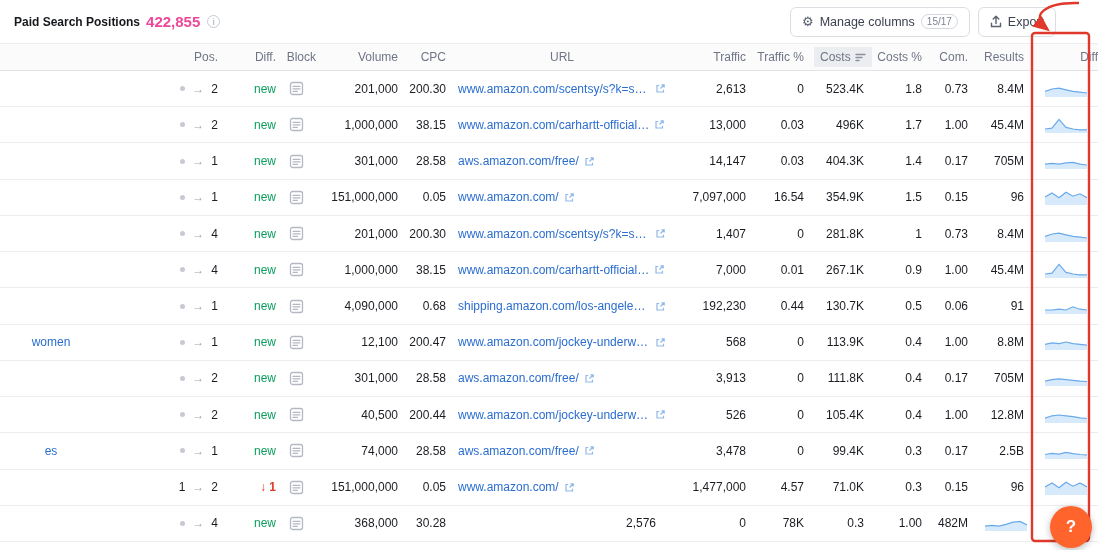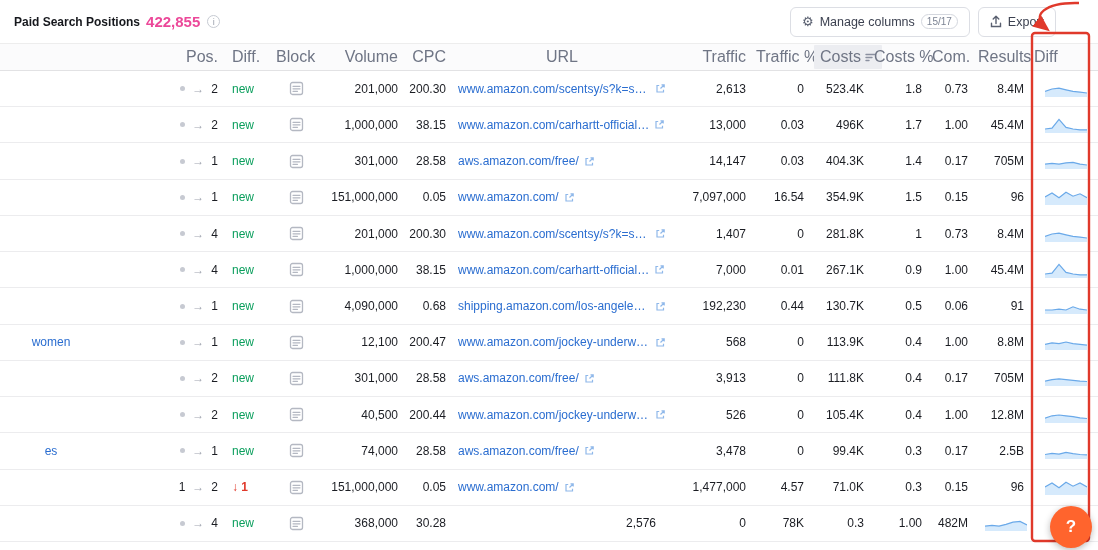--- a/index.html
+++ b/index.html
@@ -15,24 +15,24 @@
   .toolbar-right{margin-left:auto;display:flex;gap:8px;margin-right:28px}
   .btn{display:inline-flex;align-items:center;gap:6px;height:30px;padding:0 11px;border:1px solid #dcdee4;
     border-radius:6px;background:#fff;font-size:12.5px;color:#3c4150;cursor:pointer;white-space:nowrap}
   .btn .gear{font-size:13px;color:#5a6070;line-height:1}
   .badge{border:1px solid #d4d7de;border-radius:9px;font-size:10px;color:#7d8494;padding:1px 5px}
 
   
   .grid-row{display:grid;align-items:center;
     grid-template-columns:100px 132px 44px 40px 92px 48px 210px 90px 58px 60px 58px 46px 56px 64px}
   .thead{height:27px;border-bottom:1px solid #e2e2e4;background:#fbfbfc}
-  .th{font-size:16px;color:#6f7585;white-space:nowrap}
+  .th{font-size:12px;color:#6f7585;white-space:nowrap}
   .l{text-align:center;padding-left:2px}
   .r{text-align:right;padding-right:10px}
-  .c{text-align:left}
+  .c{text-align:right}
   .pr14{padding-right:14px}
   .costs-th{text-align:right;padding-right:4px}
   .costs-pill{display:inline-flex;align-items:center;gap:4px;background:#ecedf1;border-radius:1px;padding:3px 6px;cursor:pointer}
 
   .tbody{display:flex;flex-direction:column;height:471px}
   .tr{flex:1;border-bottom:1px solid #ececee;font-size:12px}
   .cell-kw{overflow:hidden;white-space:nowrap}
   .kw-link,.url-link{color:var(--link);text-decoration:none;cursor:pointer}
   .cell-pos{display:flex;align-items:center;justify-content:flex-end;gap:7px;padding-right:14px}
   .pos-from{min-width:5px;color:#1b1d23}

